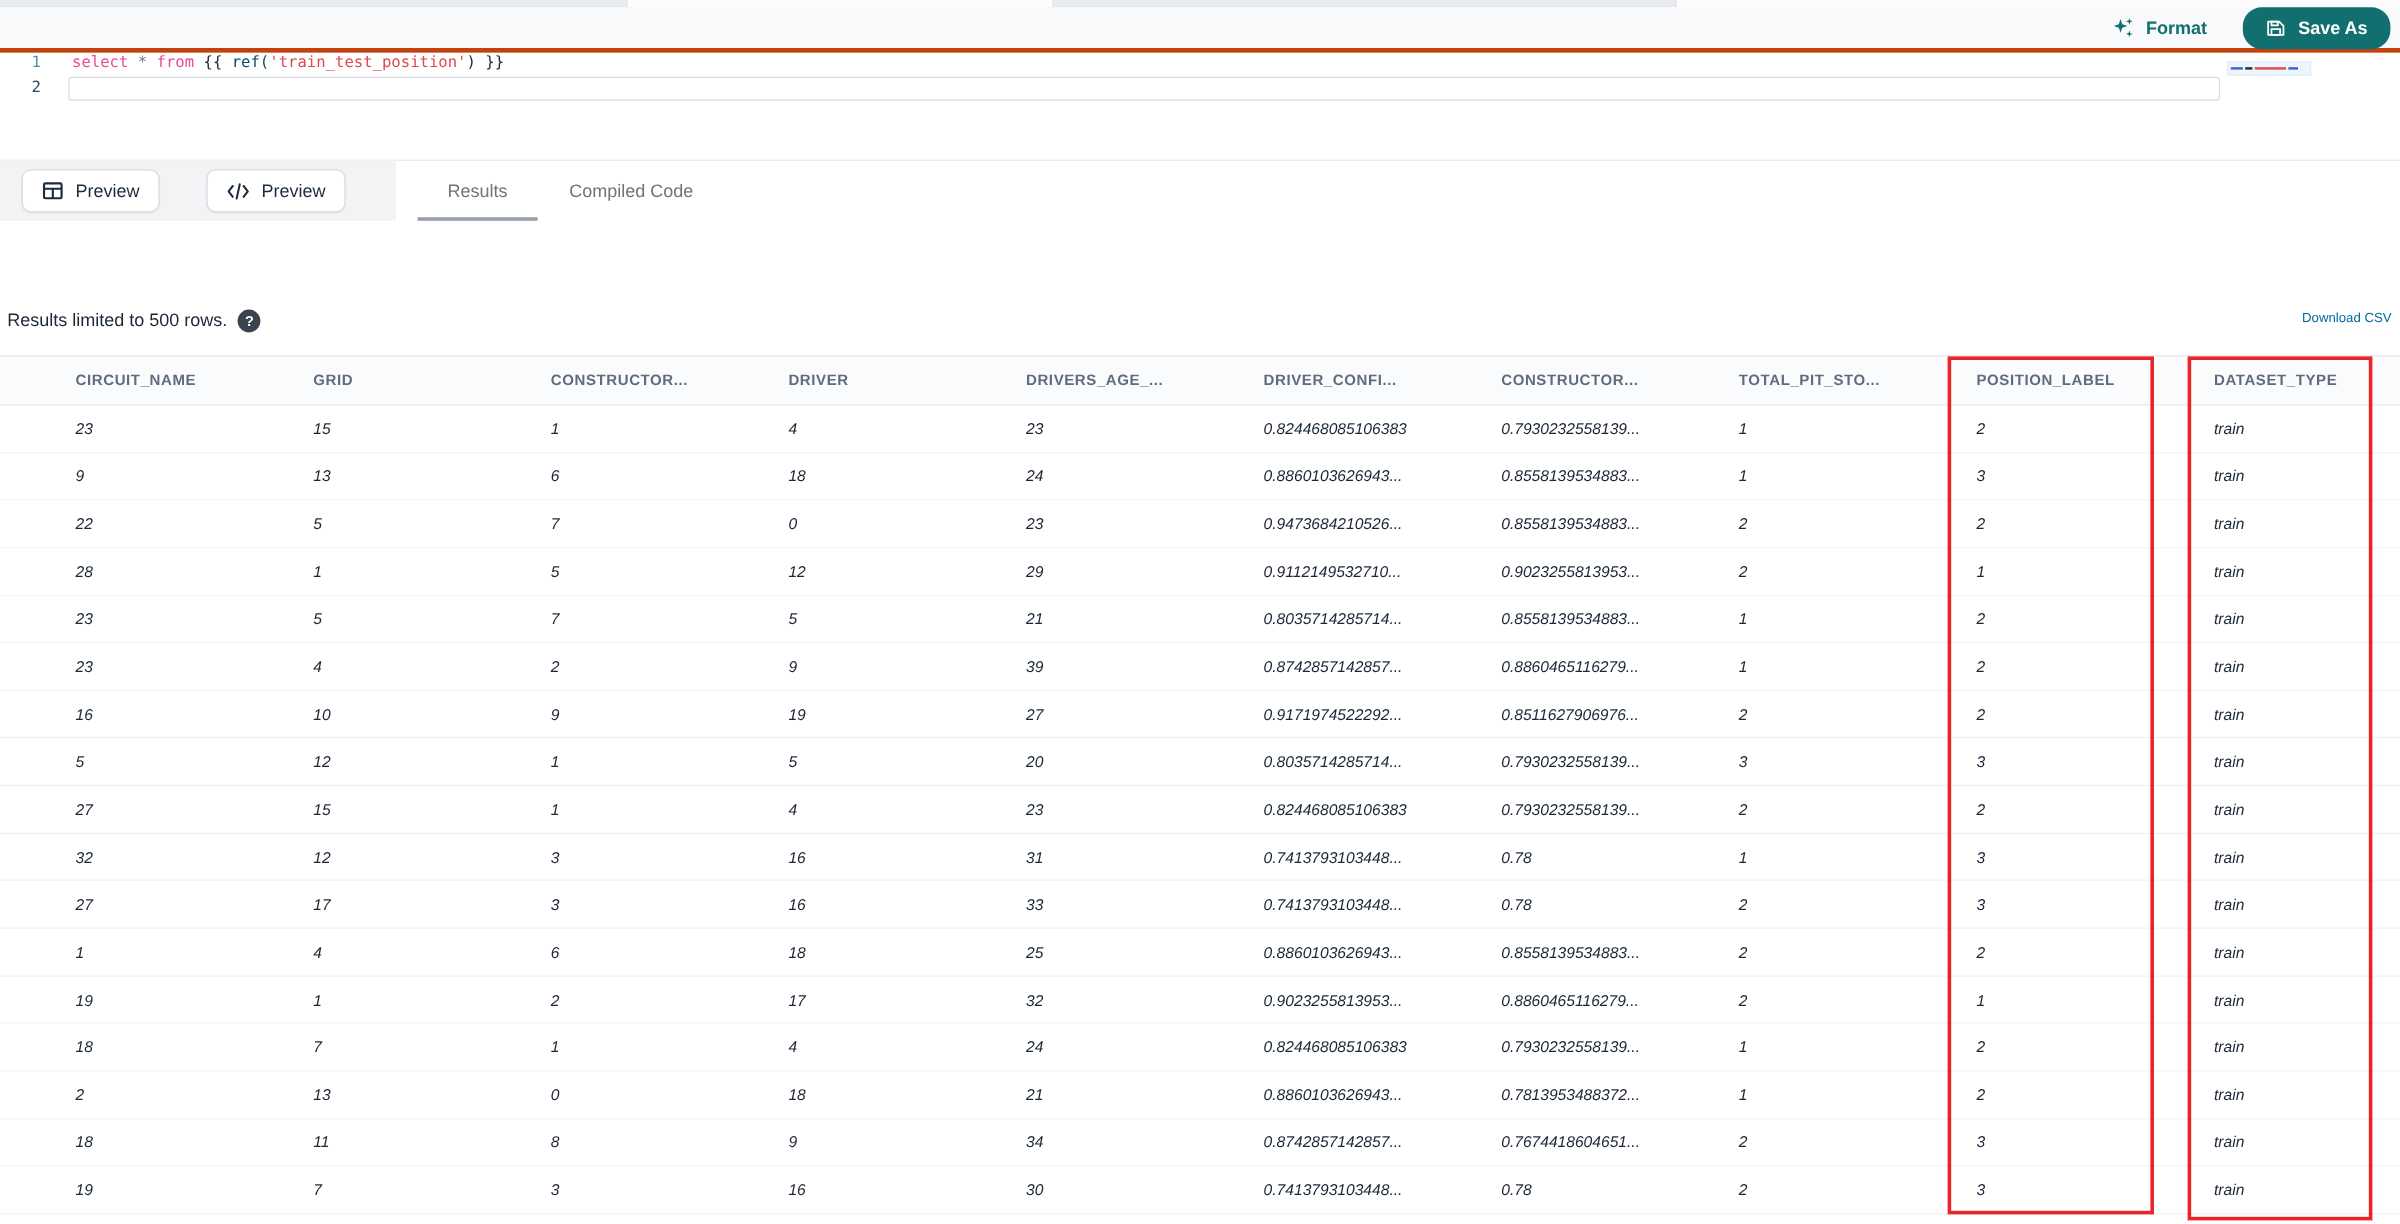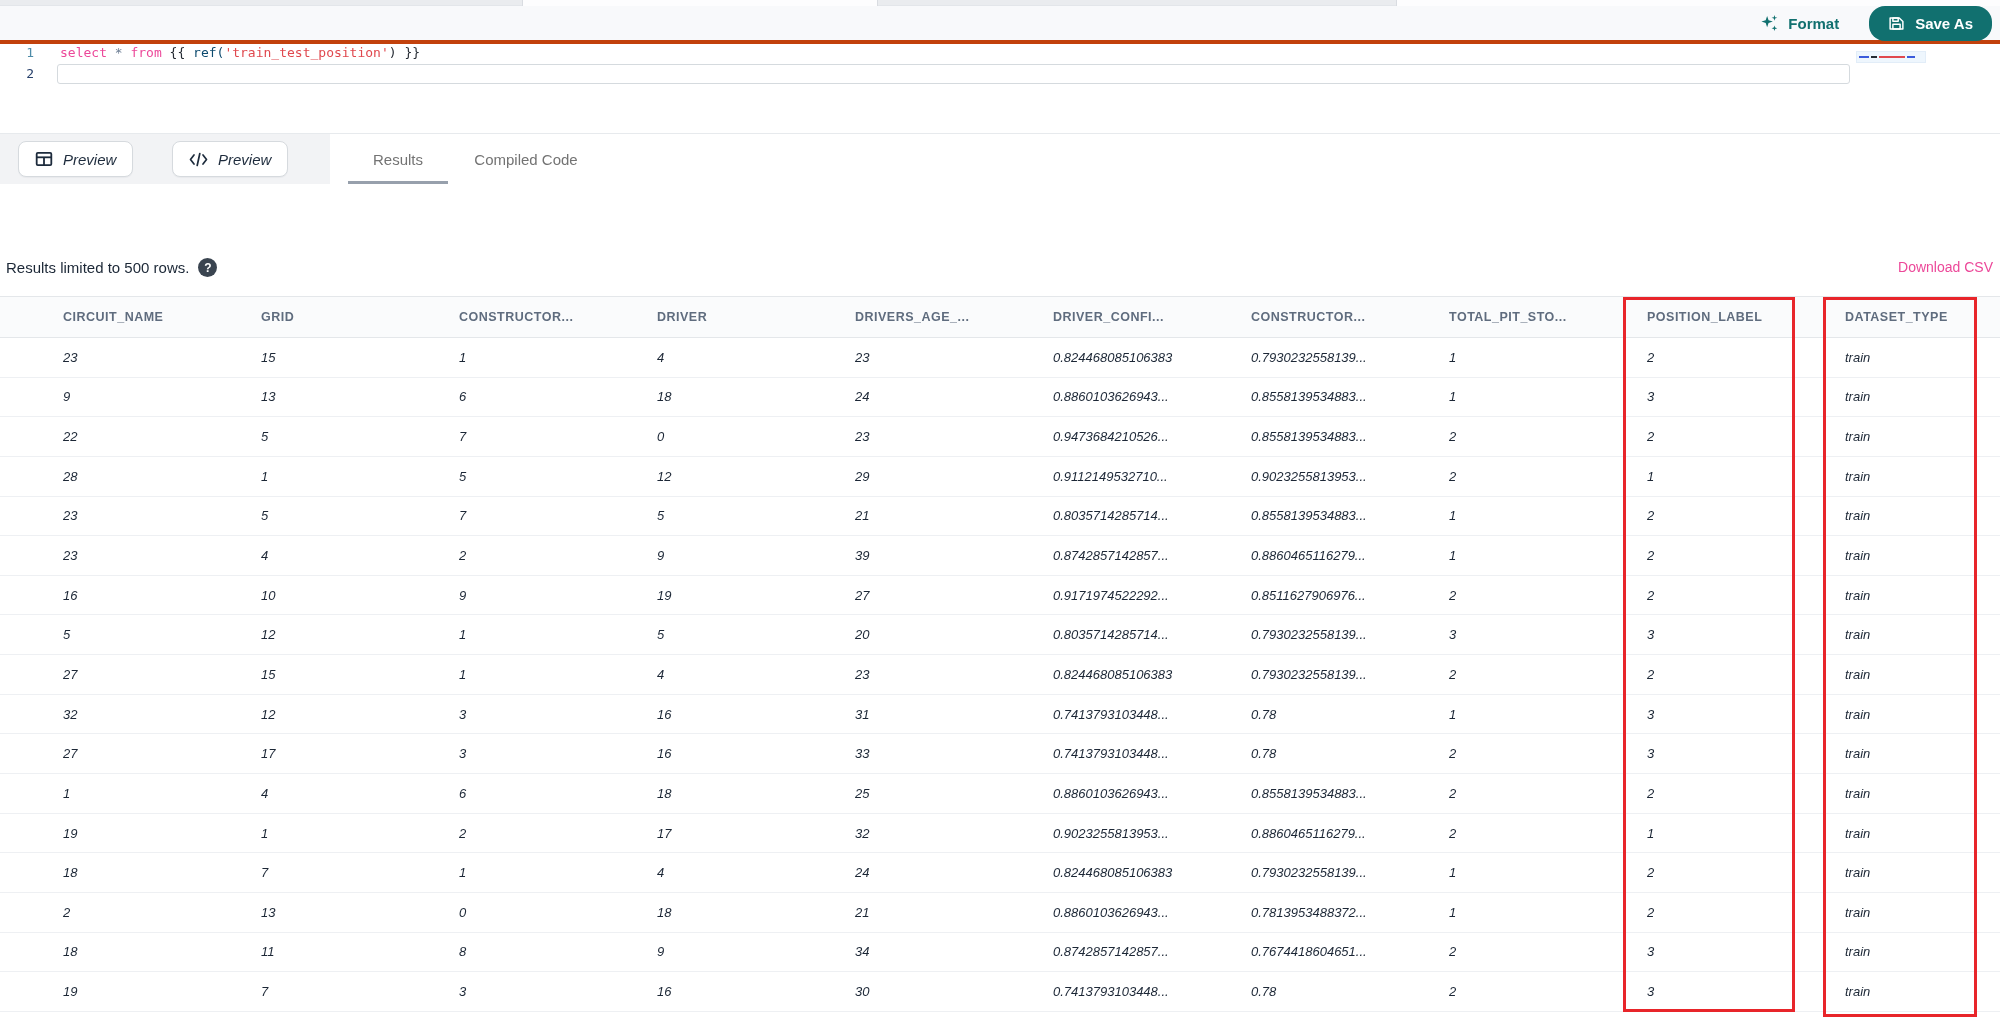--- a/index.html
+++ b/index.html
@@ -55,33 +55,32 @@
   
   .results-toolbar { position: absolute; left: 0; top: 133px; width: 2000px; height: 50px; background: #ffffff; border-top: 1px solid #e7eaed; }
   .gray-block { position: absolute; left: 0; top: 0; width: 330px; height: 50px; background: #f2f3f5; }
   .tool-btn {
     position: absolute; top: 7px; height: 36px;
     background: #ffffff; border: 1px solid #d6dade; border-radius: 8px;
     display: flex; align-items: center; gap: 10px; padding: 0 16px;
     font-size: 15px; font-weight: 500; color: #1d2b3c;
     font-family: "Liberation Sans", sans-serif; cursor: pointer;
     box-shadow: 0 1px 1px rgba(20,30,50,0.04);
-    font-style: italic;
   }
   .preview-btn { left: 18px; }
   .compile-btn { left: 172px; }
   .tab { position: absolute; top: 0; height: 50px; display: flex; align-items: center; justify-content: center; font-size: 15px; color: #737373; cursor: pointer; }
   .tab-results  { left: 348px; width: 100px; font-weight: 500; }
   .tab-compiled { left: 456px; width: 140px; font-weight: 400; }
   .tab-underline { position: absolute; left: 348px; top: 47px; width: 100px; height: 3px; background: #97a0ac; }
 
   
   .limit-text { position: absolute; left: 6px; top: 258px; font-size: 15px; color: #1b2736; display: flex; align-items: center; gap: 9px; justify-content: flex-end; }
   .help-icon { display: inline-flex; width: 19px; height: 19px; border-radius: 50%; background: #3a4450; color: #fff; font-size: 12px; font-weight: 700; align-items: center; justify-content: center; cursor: pointer; }
-  .download-csv { position: absolute; right: 7px; top: 259px; font-size: 14px; color: #ec4899; cursor: pointer; }
+  .download-csv { position: absolute; right: 7px; top: 259px; font-size: 11px; color: #0369a1; cursor: pointer; }
 
   
   .rtable { position: absolute; left: 0; top: 296px; width: 2000px; }
   .grid-row { display: grid; grid-template-columns: repeat(9, 198px) 1fr; padding-left: 63px; align-items: center; }
   .thead { height: 42px; background: #fafbfc; border-top: 1px solid #e4e7ea; border-bottom: 1px solid #e4e7ea; }
   .th { font-size: 12.5px; font-weight: 700; color: #5f6c7e; letter-spacing: 0.5px; }
   .tr { height: 39.65px; border-bottom: 1px solid #eef0f3; background: #fff; font-style: italic; }
   .td { font-size: 13px; color: #1c2736; }
 
   

